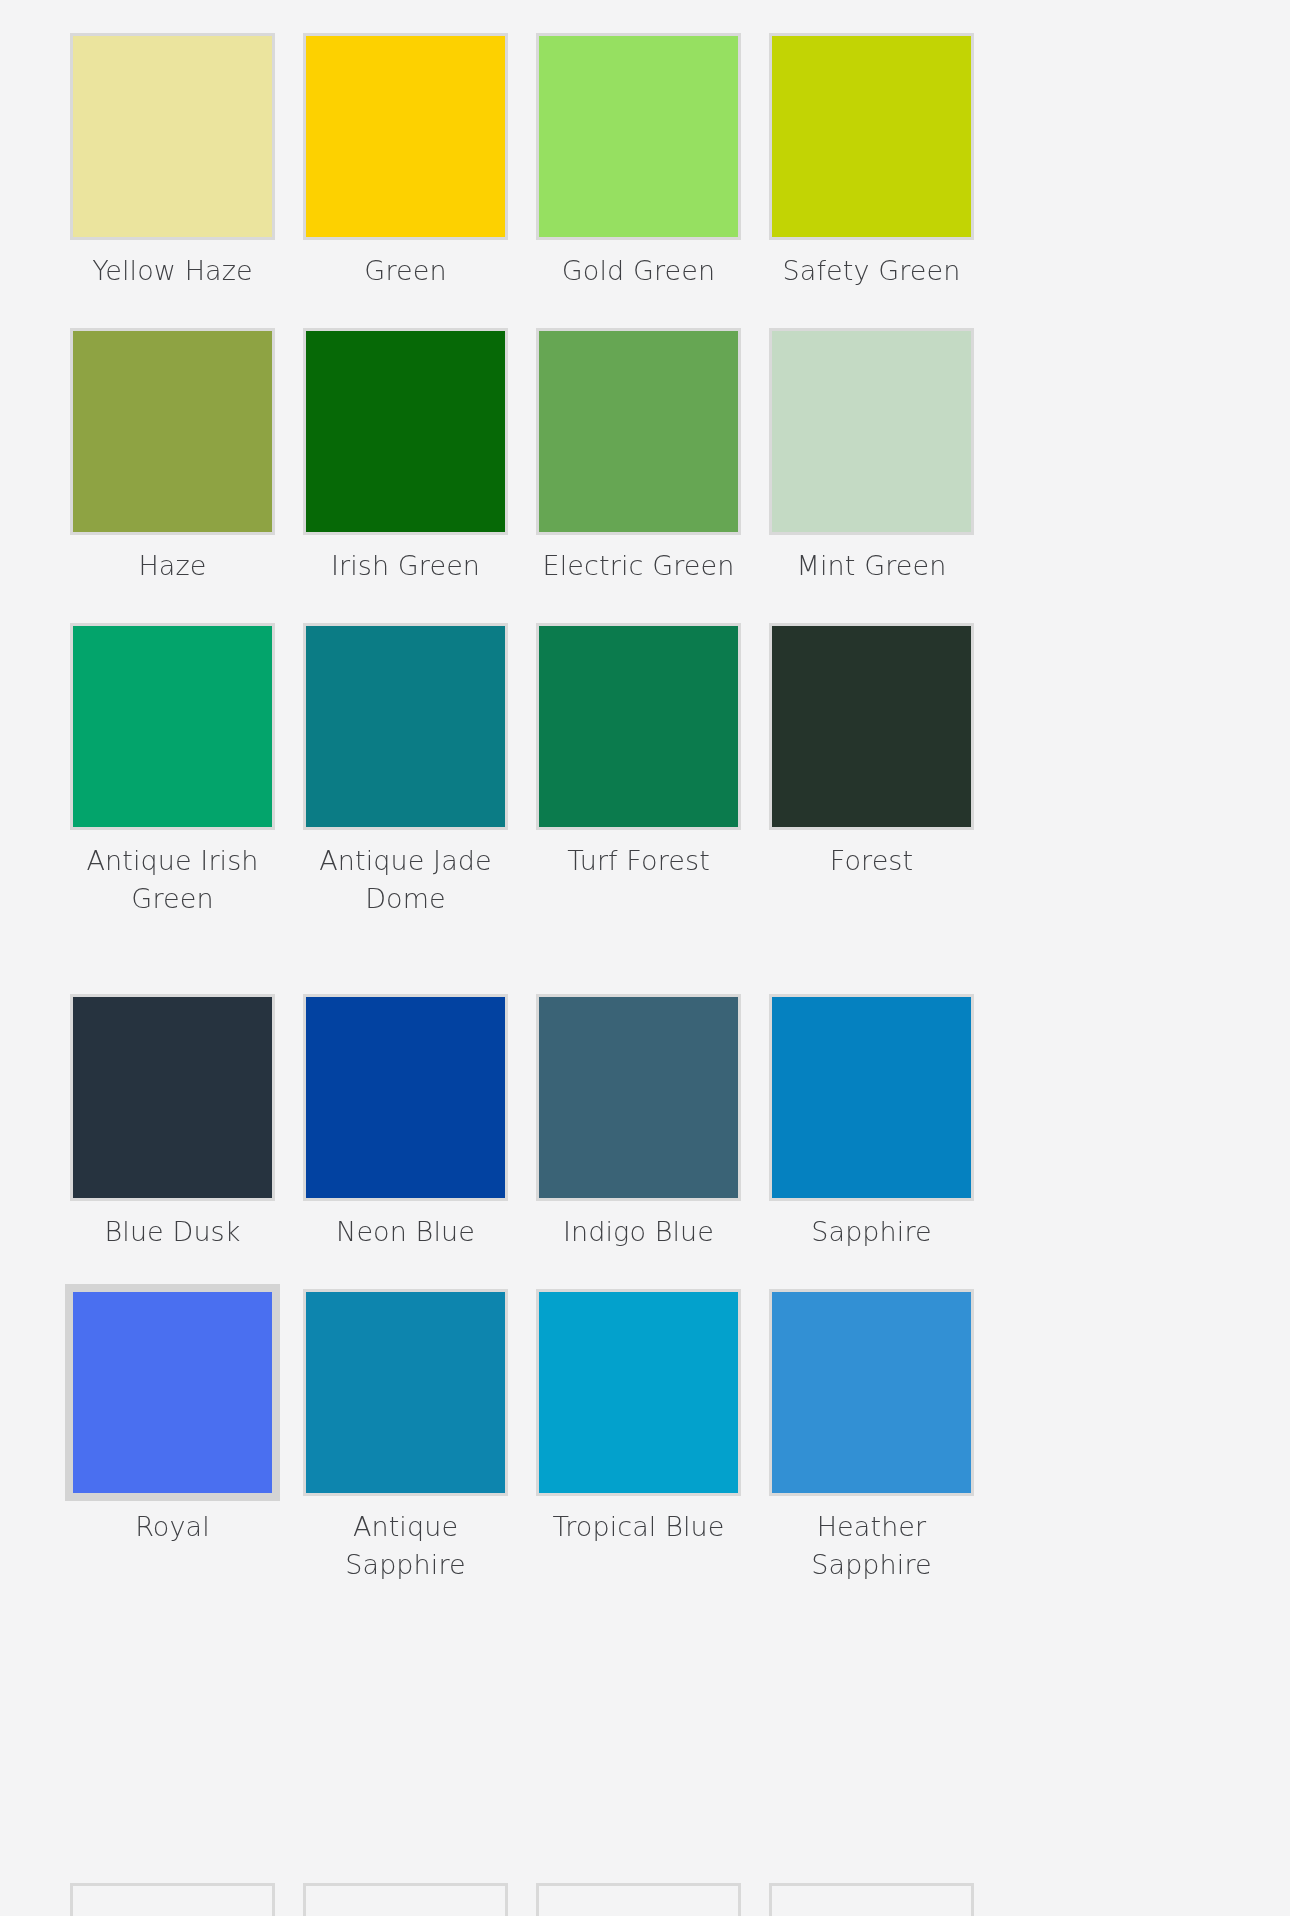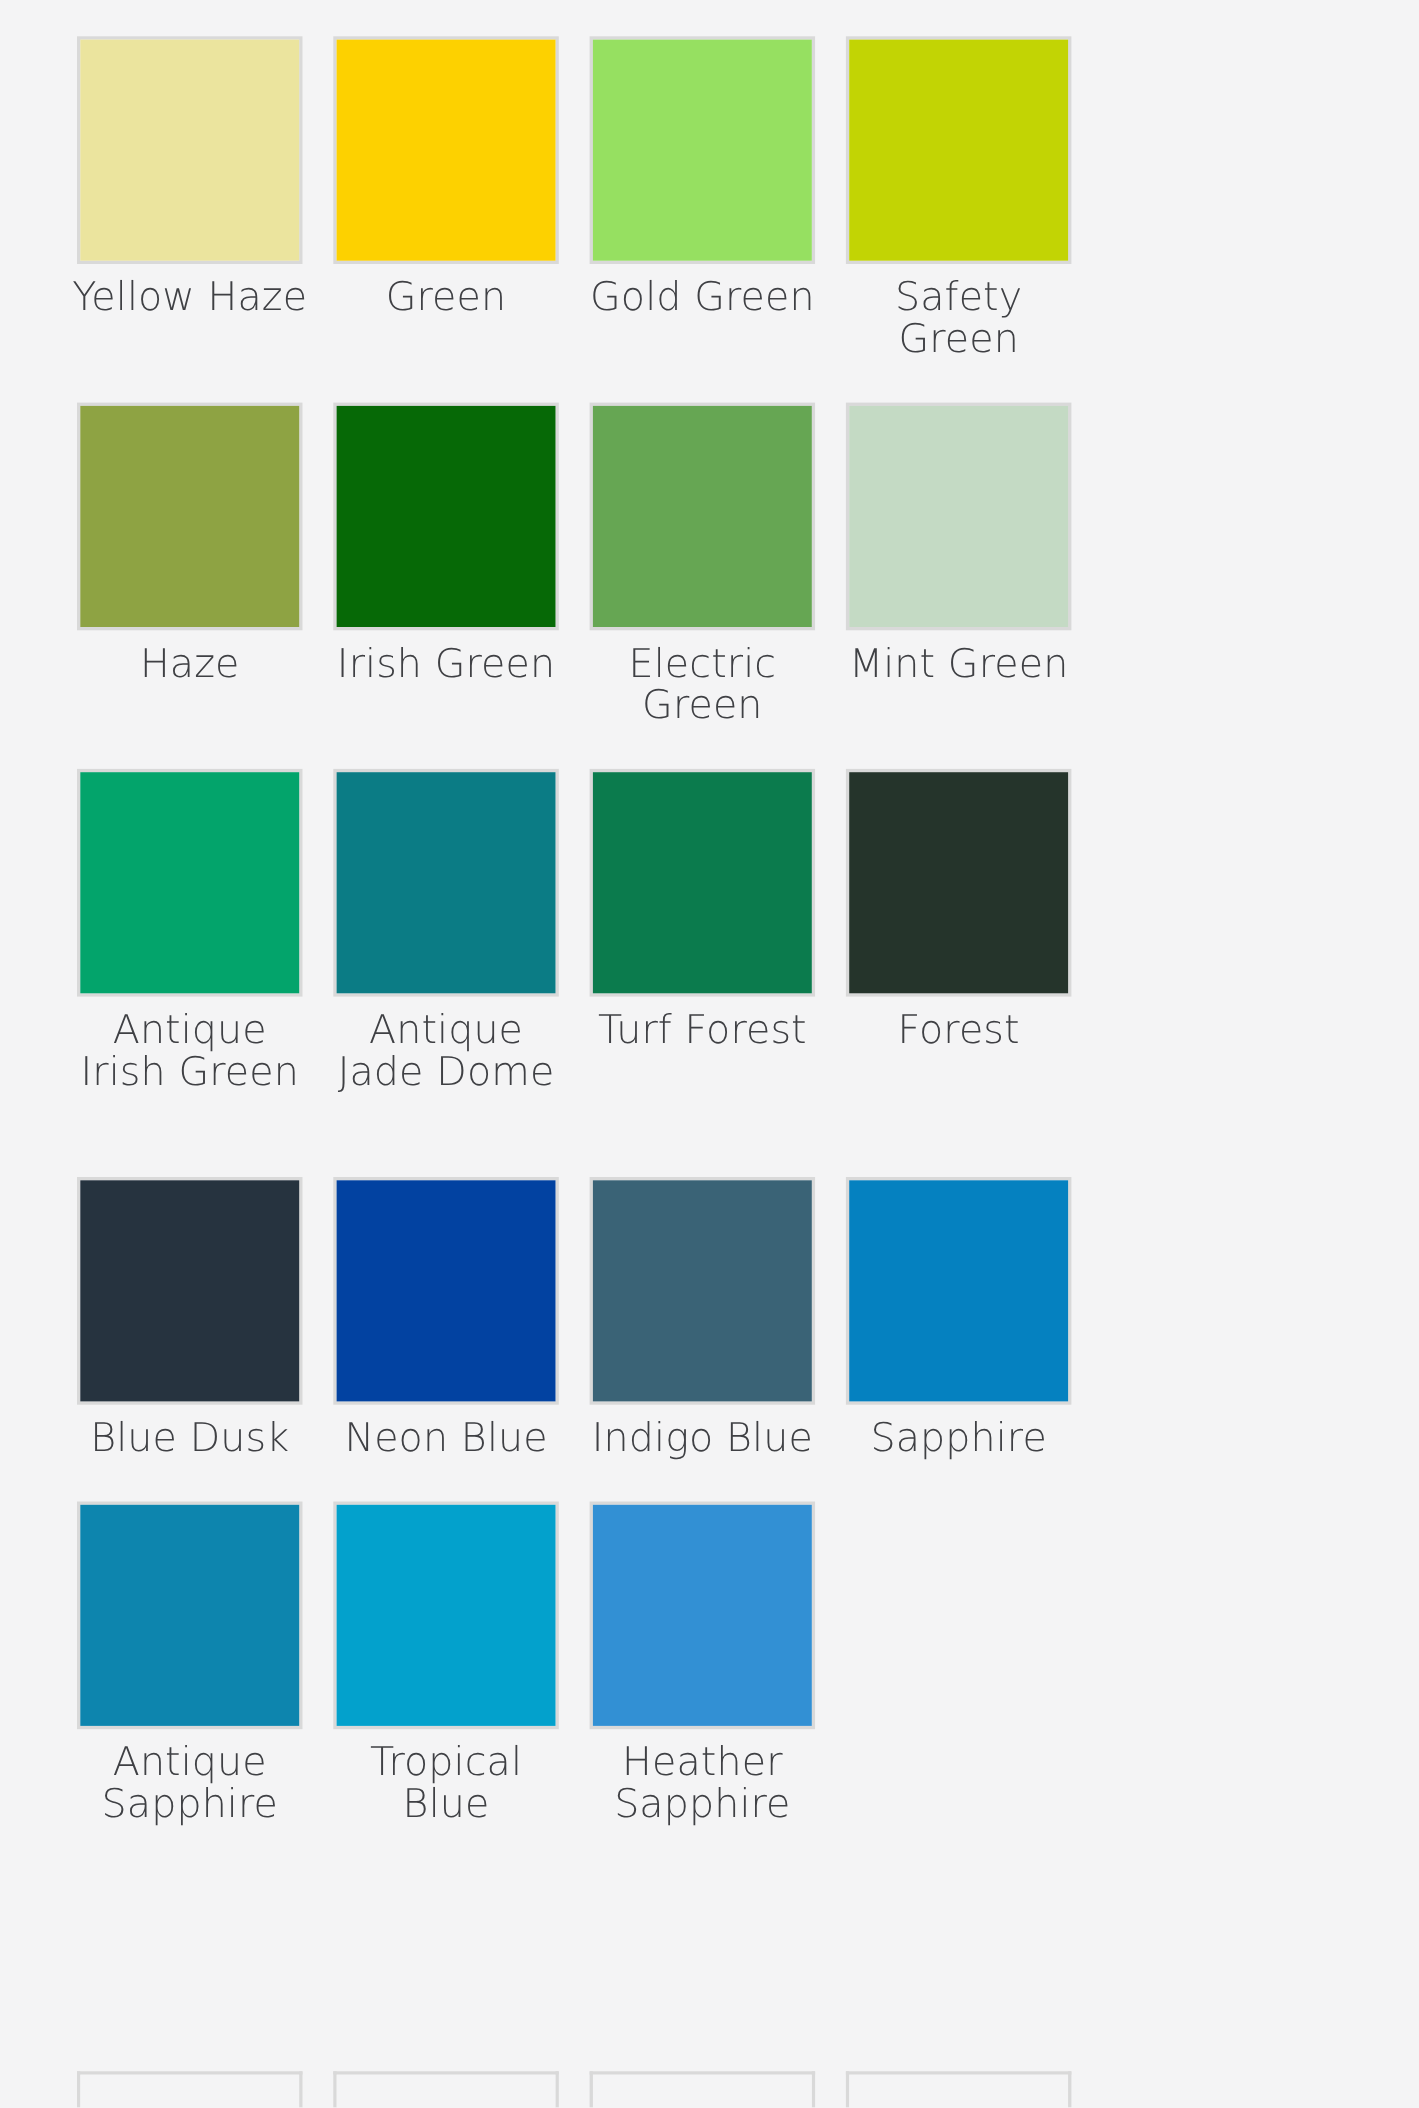--- a/index.html
+++ b/index.html
@@ -61,21 +61,21 @@
   .swatch-fill {
     width: 100%;
     height: 100%;
     display: block;
   }
 
   .swatch-label {
     width: 215px;
     margin-top: 12px;
     text-align: center;
-    font-size: 36px;
+    font-size: 27px;
     line-height: 38px;
     font-weight: 300;
     color: #3f4044;
     letter-spacing: 0.1px;
     font-family: "DejaVu Sans", "Liberation Sans", sans-serif;
     -webkit-font-smoothing: antialiased;
   }
 
   
   .row-pad-1 { height: 38px; }
@@ -212,20 +212,26 @@
         <div class="swatch-frame">
           <span class="swatch-fill" style="background: rgb(5, 129, 192);"></span>
         </div>
         <div class="swatch-label">Sapphire</div>
       </div>
       <div class="row-pad-1"></div>
       <div class="row-pad-1"></div>
       <div class="row-pad-1"></div>
       <div class="row-pad-1"></div>
       <div class="swatch-cell">
+        <div class="swatch-frame is-selected" aria-selected="true">
+          <span class="swatch-fill" style="background: rgb(74, 111, 240);"></span>
+        </div>
+        <div class="swatch-label">Royal</div>
+      </div>
+      <div class="swatch-cell">
         <div class="swatch-frame">
           <span class="swatch-fill" style="background: rgb(13, 133, 174);"></span>
         </div>
         <div class="swatch-label">Antique Sapphire</div>
       </div>
       <div class="swatch-cell">
         <div class="swatch-frame">
           <span class="swatch-fill" style="background: rgb(3, 161, 204);"></span>
         </div>
         <div class="swatch-label">Tropical Blue</div>

